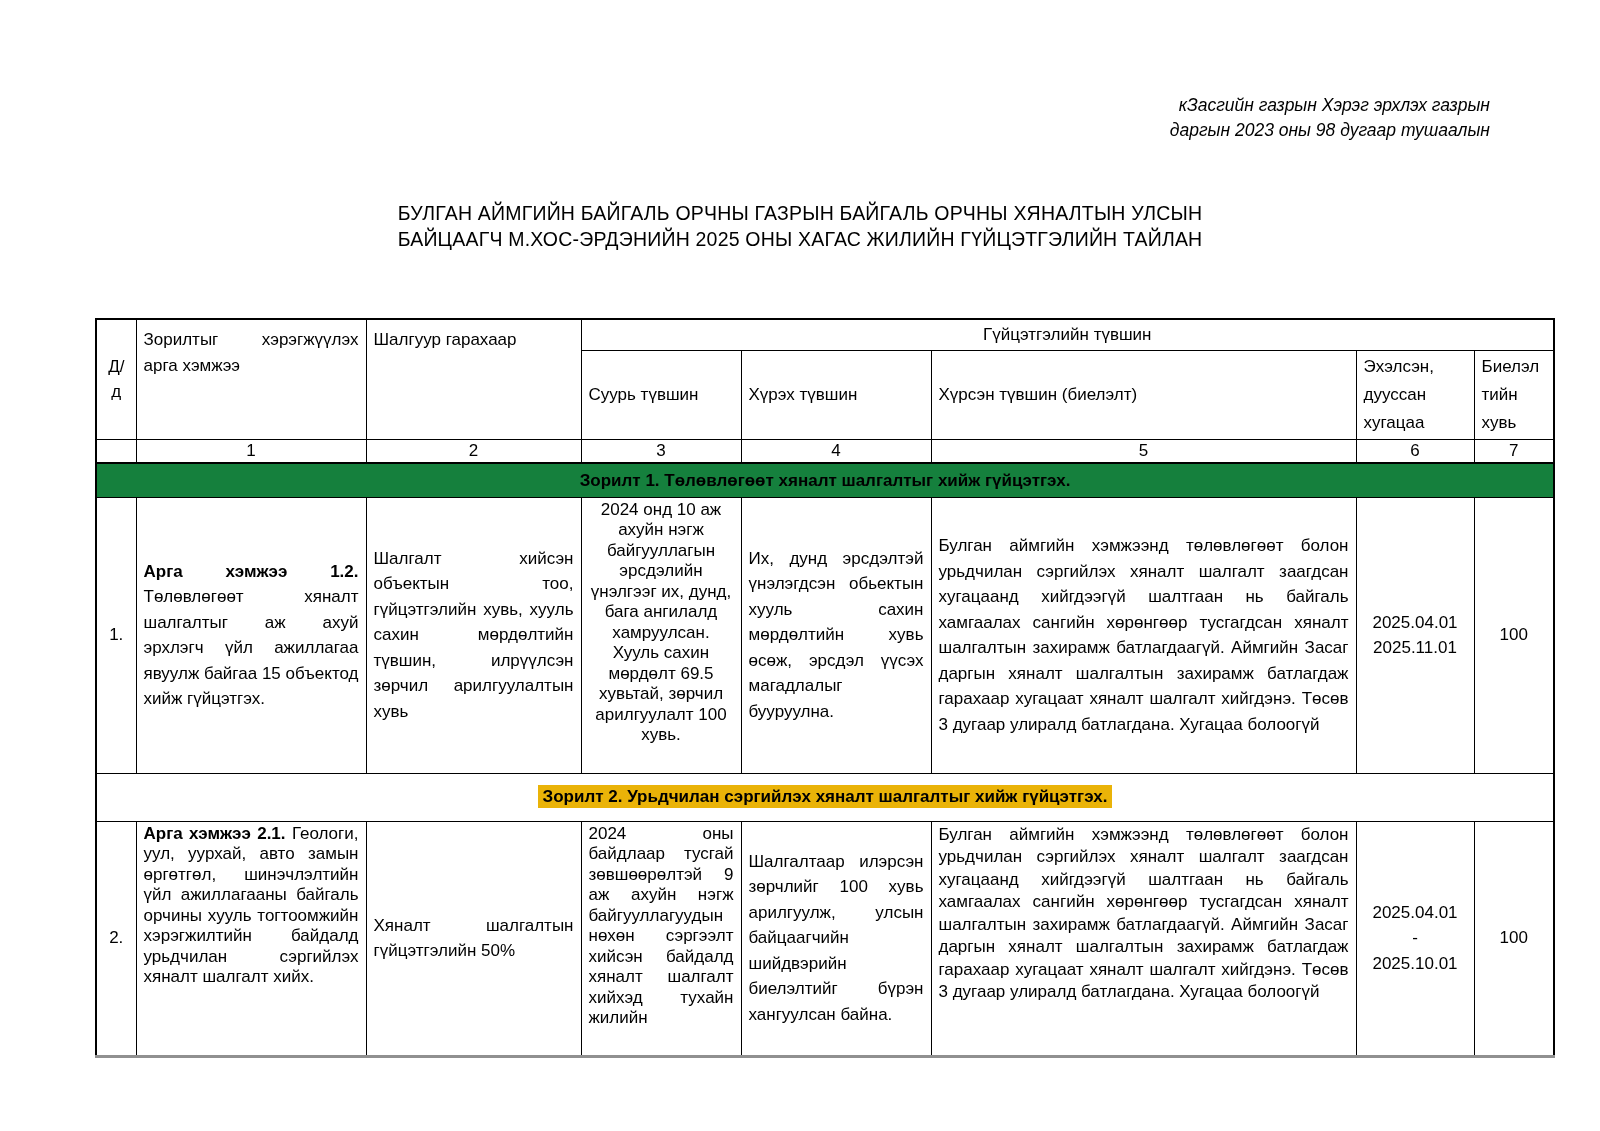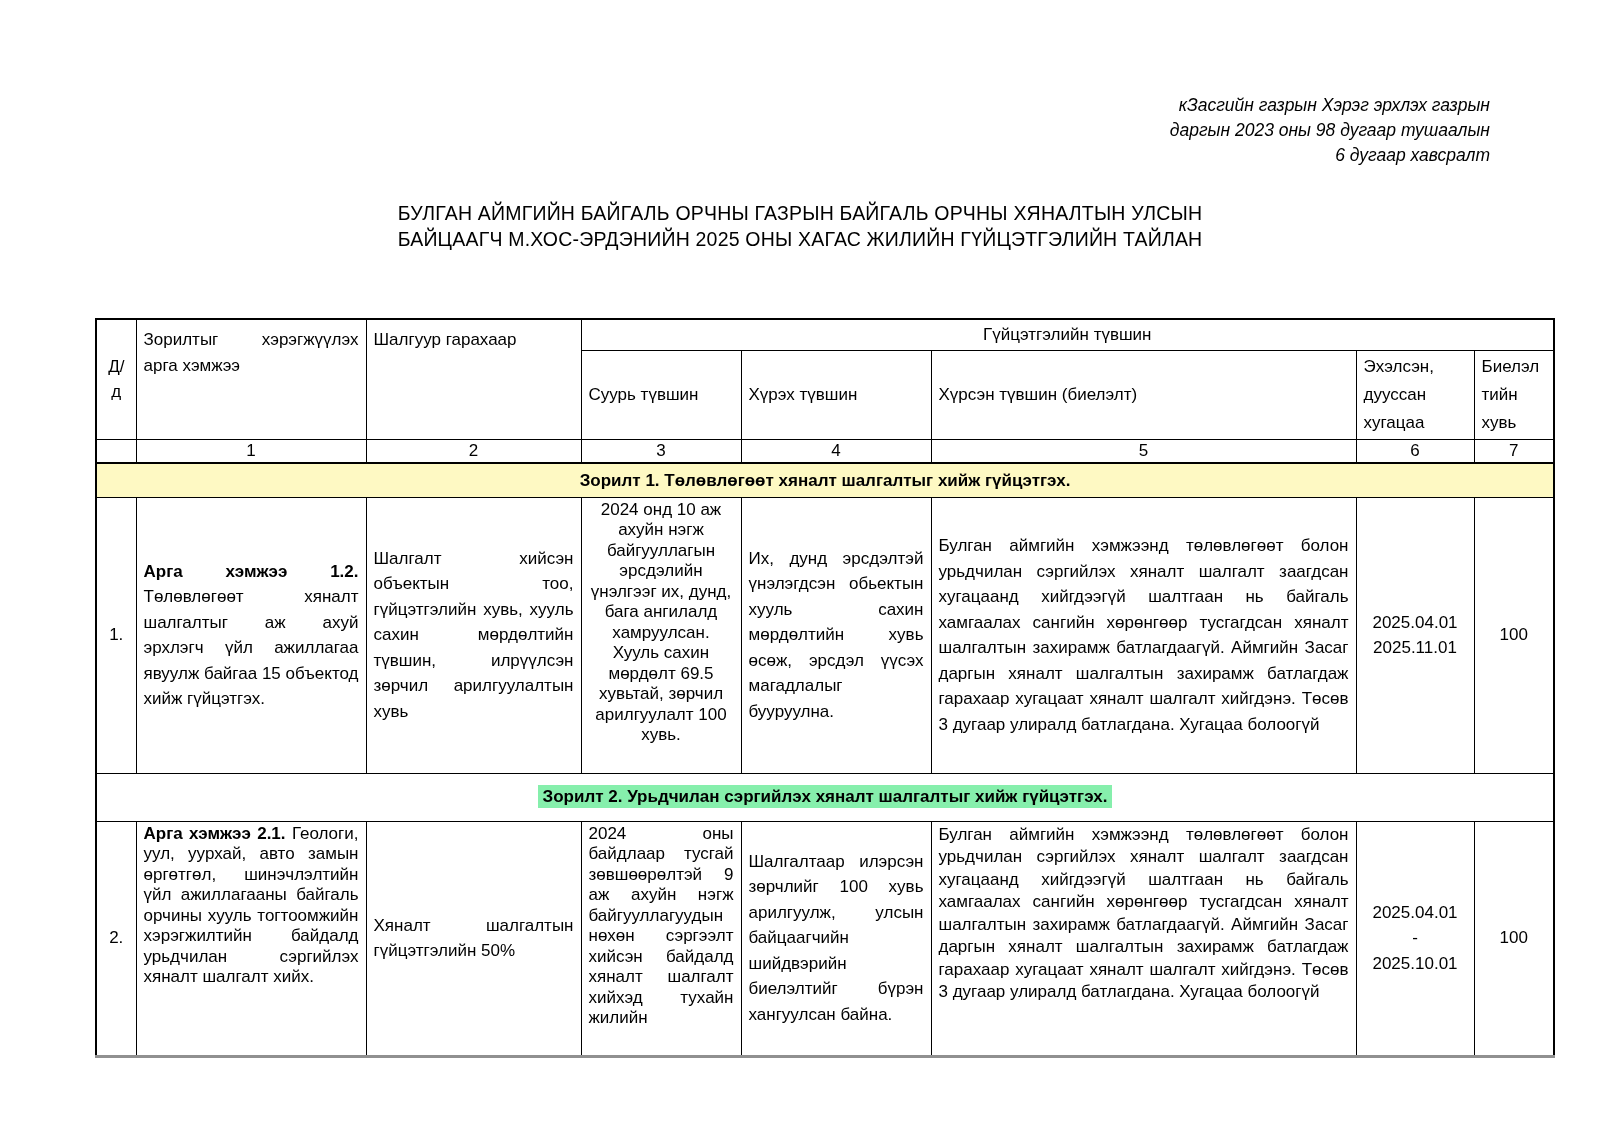--- a/index.html
+++ b/index.html
@@ -24,36 +24,35 @@
 
   td.hdr-top { vertical-align:top; padding-top:7px; }
   td.center { text-align:center; }
   td.just { text-align:justify; }
   td.top { vertical-align:top; }
   td.tight { line-height:20.5px; padding-top:2px; padding-bottom:2px; }
   td.lh20 { line-height:28px;margin-top:36px; }
   td.lh22 { line-height:22.5px; }
 
   tr.r-num td { border-bottom:2px solid #000; text-align:center; line-height:19px; padding:1px; }
-  tr.r-banner1 td { background:#fef9c3; font-weight:bold; text-align:center; padding:2px; }
+  tr.r-banner1 td { background:#15803d; font-weight:bold; text-align:center; padding:2px; }
   tr.r-banner2 td { text-align:center; padding:2px; }
-  tr.r-banner2 .hl { background:#86efac; font-weight:bold; padding:2px 5px; }
+  tr.r-banner2 .hl { background:#eab308; font-weight:bold; padding:2px 5px; }
   tr.r-data2 td { border-bottom:3px solid #909090; }
 
   .b { font-weight:bold; }
 </style>
 </head>
 <body>
 
 <div class="page">
 
   <div class="corner-note">
     <div>кЗасгийн газрын Хэрэг эрхлэх газрын</div>
     <div>даргын 2023 оны 98 дугаар тушаалын</div>
-    <div>6 дугаар хавсралт</div>
   </div>
 
   <div class="doc-title">
     <div>БУЛГАН АЙМГИЙН БАЙГАЛЬ ОРЧНЫ ГАЗРЫН БАЙГАЛЬ ОРЧНЫ ХЯНАЛТЫН УЛСЫН</div>
     <div>БАЙЦААГЧ М.ХОС-ЭРДЭНИЙН 2025 ОНЫ ХАГАС ЖИЛИЙН ГҮЙЦЭТГЭЛИЙН ТАЙЛАН</div>
   </div>
 
 
   <table class="report-table">
     <colgroup>

